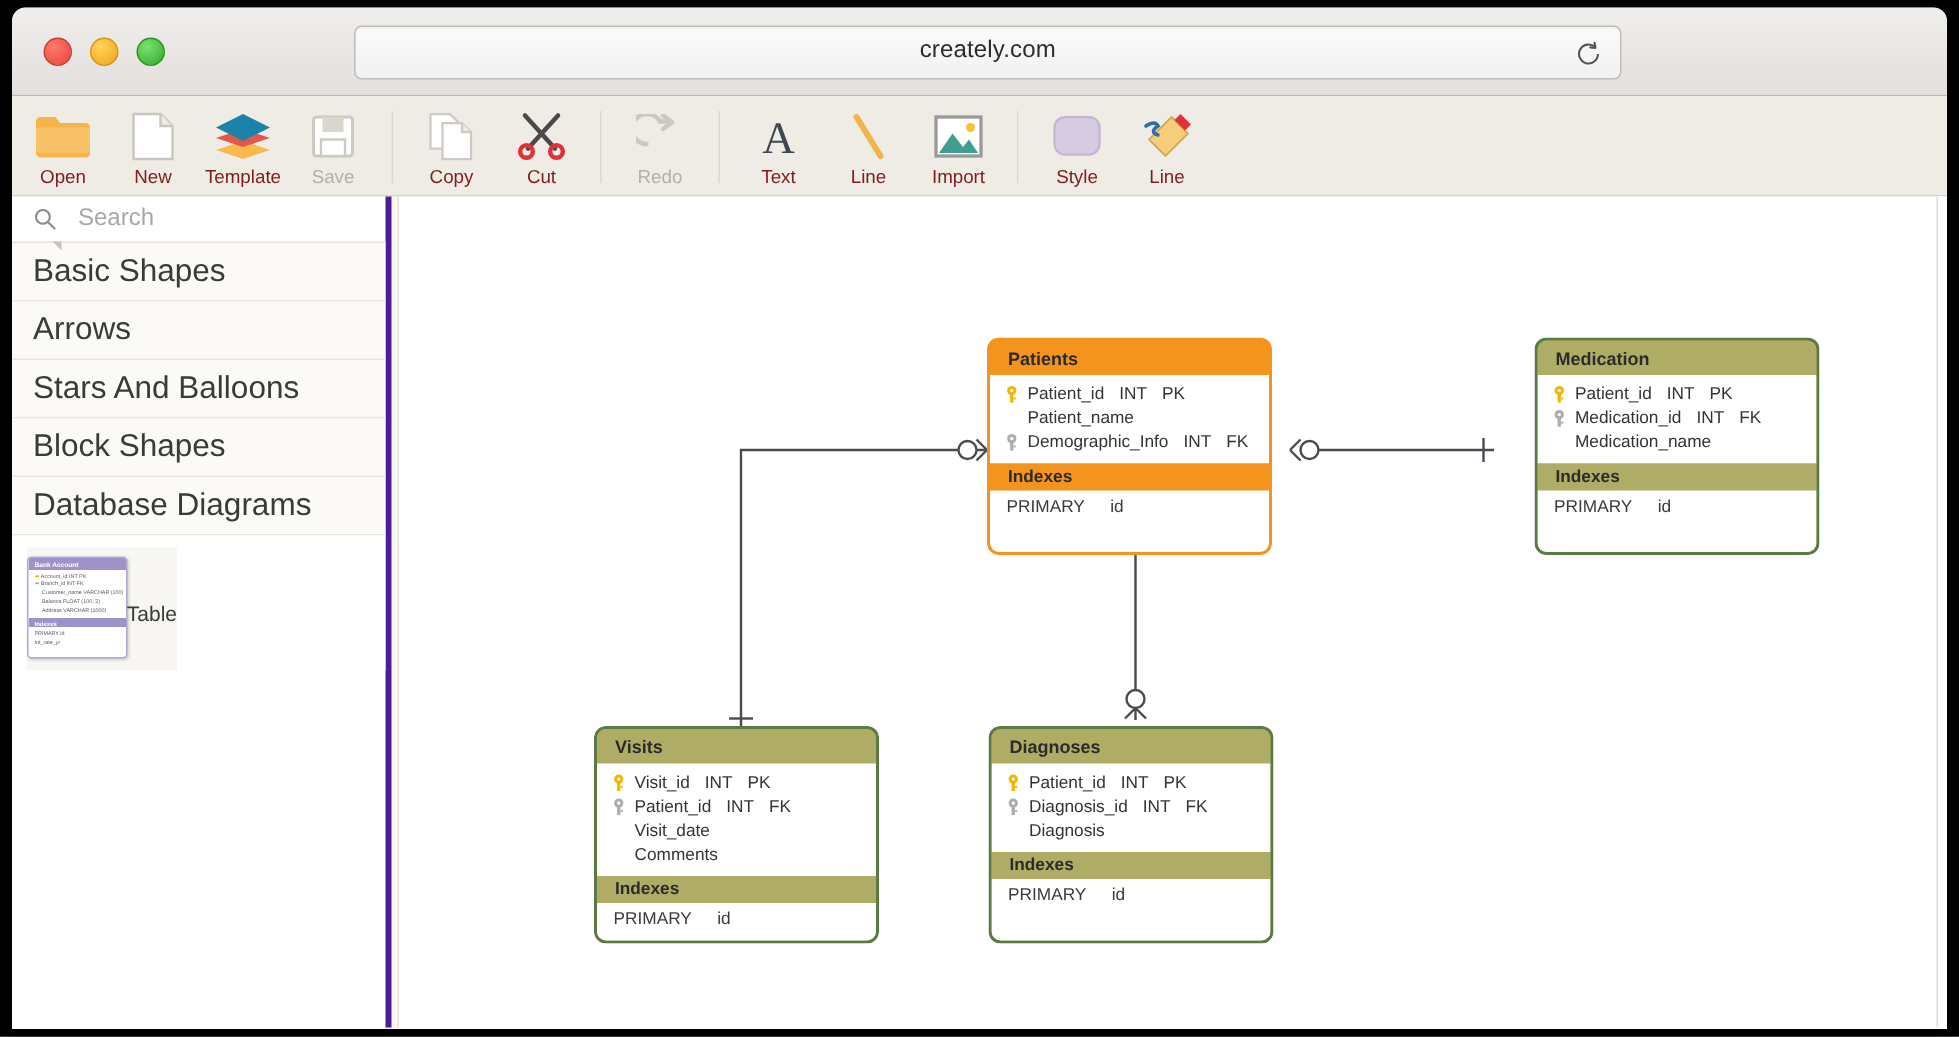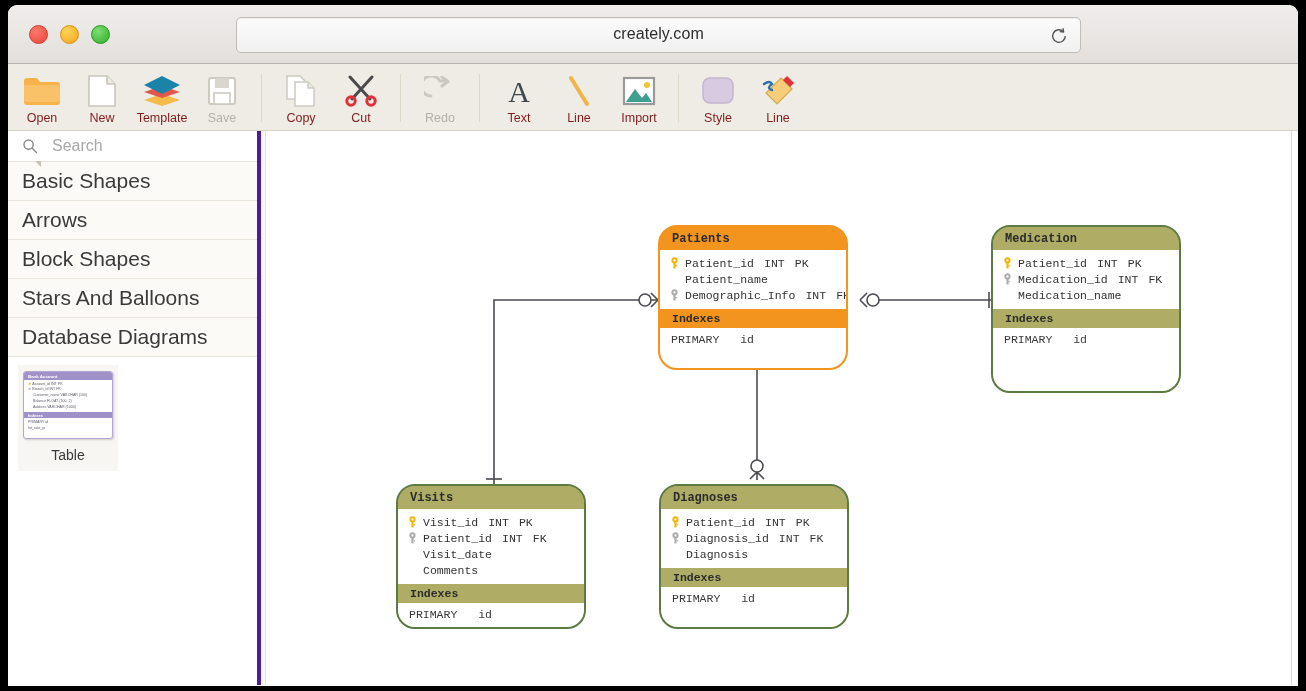--- a/index.html
+++ b/index.html
@@ -133,21 +133,21 @@
     background: #fbfaf7;
     cursor: default;
   }
   .cat:first-of-type { background: #fbfaf7; }
   #shape-panel {
     padding: 8px 0 0 10px;
     background: #ffffff;
   }
   #shape-item {
     width: 100px;
-    display: flex; flex-direction: column; align-items: center;
+    display: flex; flex-direction: row; align-items: center;
     background: #f7f6f2;
     padding: 6px 0 8px 0;
     cursor: default;
   }
   #thumb {
     width: 90px; height: 68px;
     background: #ffffff;
     border: 1px solid #b3a8d4;
     border-radius: 3px;
     box-shadow: 1px 1px 2px rgba(0,0,0,0.18);
@@ -195,24 +195,23 @@
   
   .ertable {
     position: absolute;
     border-radius: 7px;
     overflow: hidden;
     font-size: 11.5px;
     color: #333;
   }
   .ertable .inner {
     position: absolute; inset: 0;
-    border-radius: 19px;
+    border-radius: 8px;
     border: 2px solid;
     overflow: hidden;
-    font-family: Liberation Mono, monospace;
   }
   .ertable .thead {
     font-weight: bold;
     font-size: 12px;
     color: #2b2b2b;
     padding: 5px 0 4px 12px;
   }
   .ertable .fields {
     background: #ffffff;
     padding: 5px 0 6px 0;
@@ -422,24 +421,24 @@
         <div id="search-corner"></div>
       </div>
 
       <div class="cat">
         <span>Basic Shapes</span>
       </div>
       <div class="cat">
         <span>Arrows</span>
       </div>
       <div class="cat">
+        <span>Stars And Balloons</span>
+      </div>
+      <div class="cat">
         <span>Block Shapes</span>
-      </div>
-      <div class="cat">
-        <span>Stars And Balloons</span>
       </div>
       <div class="cat">
         <span>Database Diagrams</span>
       </div>
 
       <div id="shape-panel">
         <div id="shape-item">
           <div id="thumb">
             <div class="th-head">Bank Account</div>
             <div class="th-rows">
@@ -535,21 +534,21 @@
             </div>
             <div class="ibody">
               <div class="idxrow">
                 <span>PRIMARY</span>
                 <span class="iname">id</span>
               </div>
             </div>
           </div>
         </div>
 
-        <div class="ertable" style="left:725px; top:94px; width:190px; height:168px;">
+        <div class="ertable" style="left:757px; top:94px; width:190px; height:145px;">
           <div class="inner" style="border-color:#5C7A43; background:#AFAD65;">
             <div class="thead" style="background:#AFAD65;">
               <span>Medication</span>
             </div>
             <div class="fields">
               <div class="fld">
                 <span class="keyicon">
                   <svg class="keyglyph" width="9" height="12" viewBox="0 0 9 12">
                       <circle cx="4.5" cy="3.4" r="3.1" fill="#F2B705"></circle>
                       <circle cx="4.5" cy="3.4" r="1.1" fill="#ffffff"></circle>

